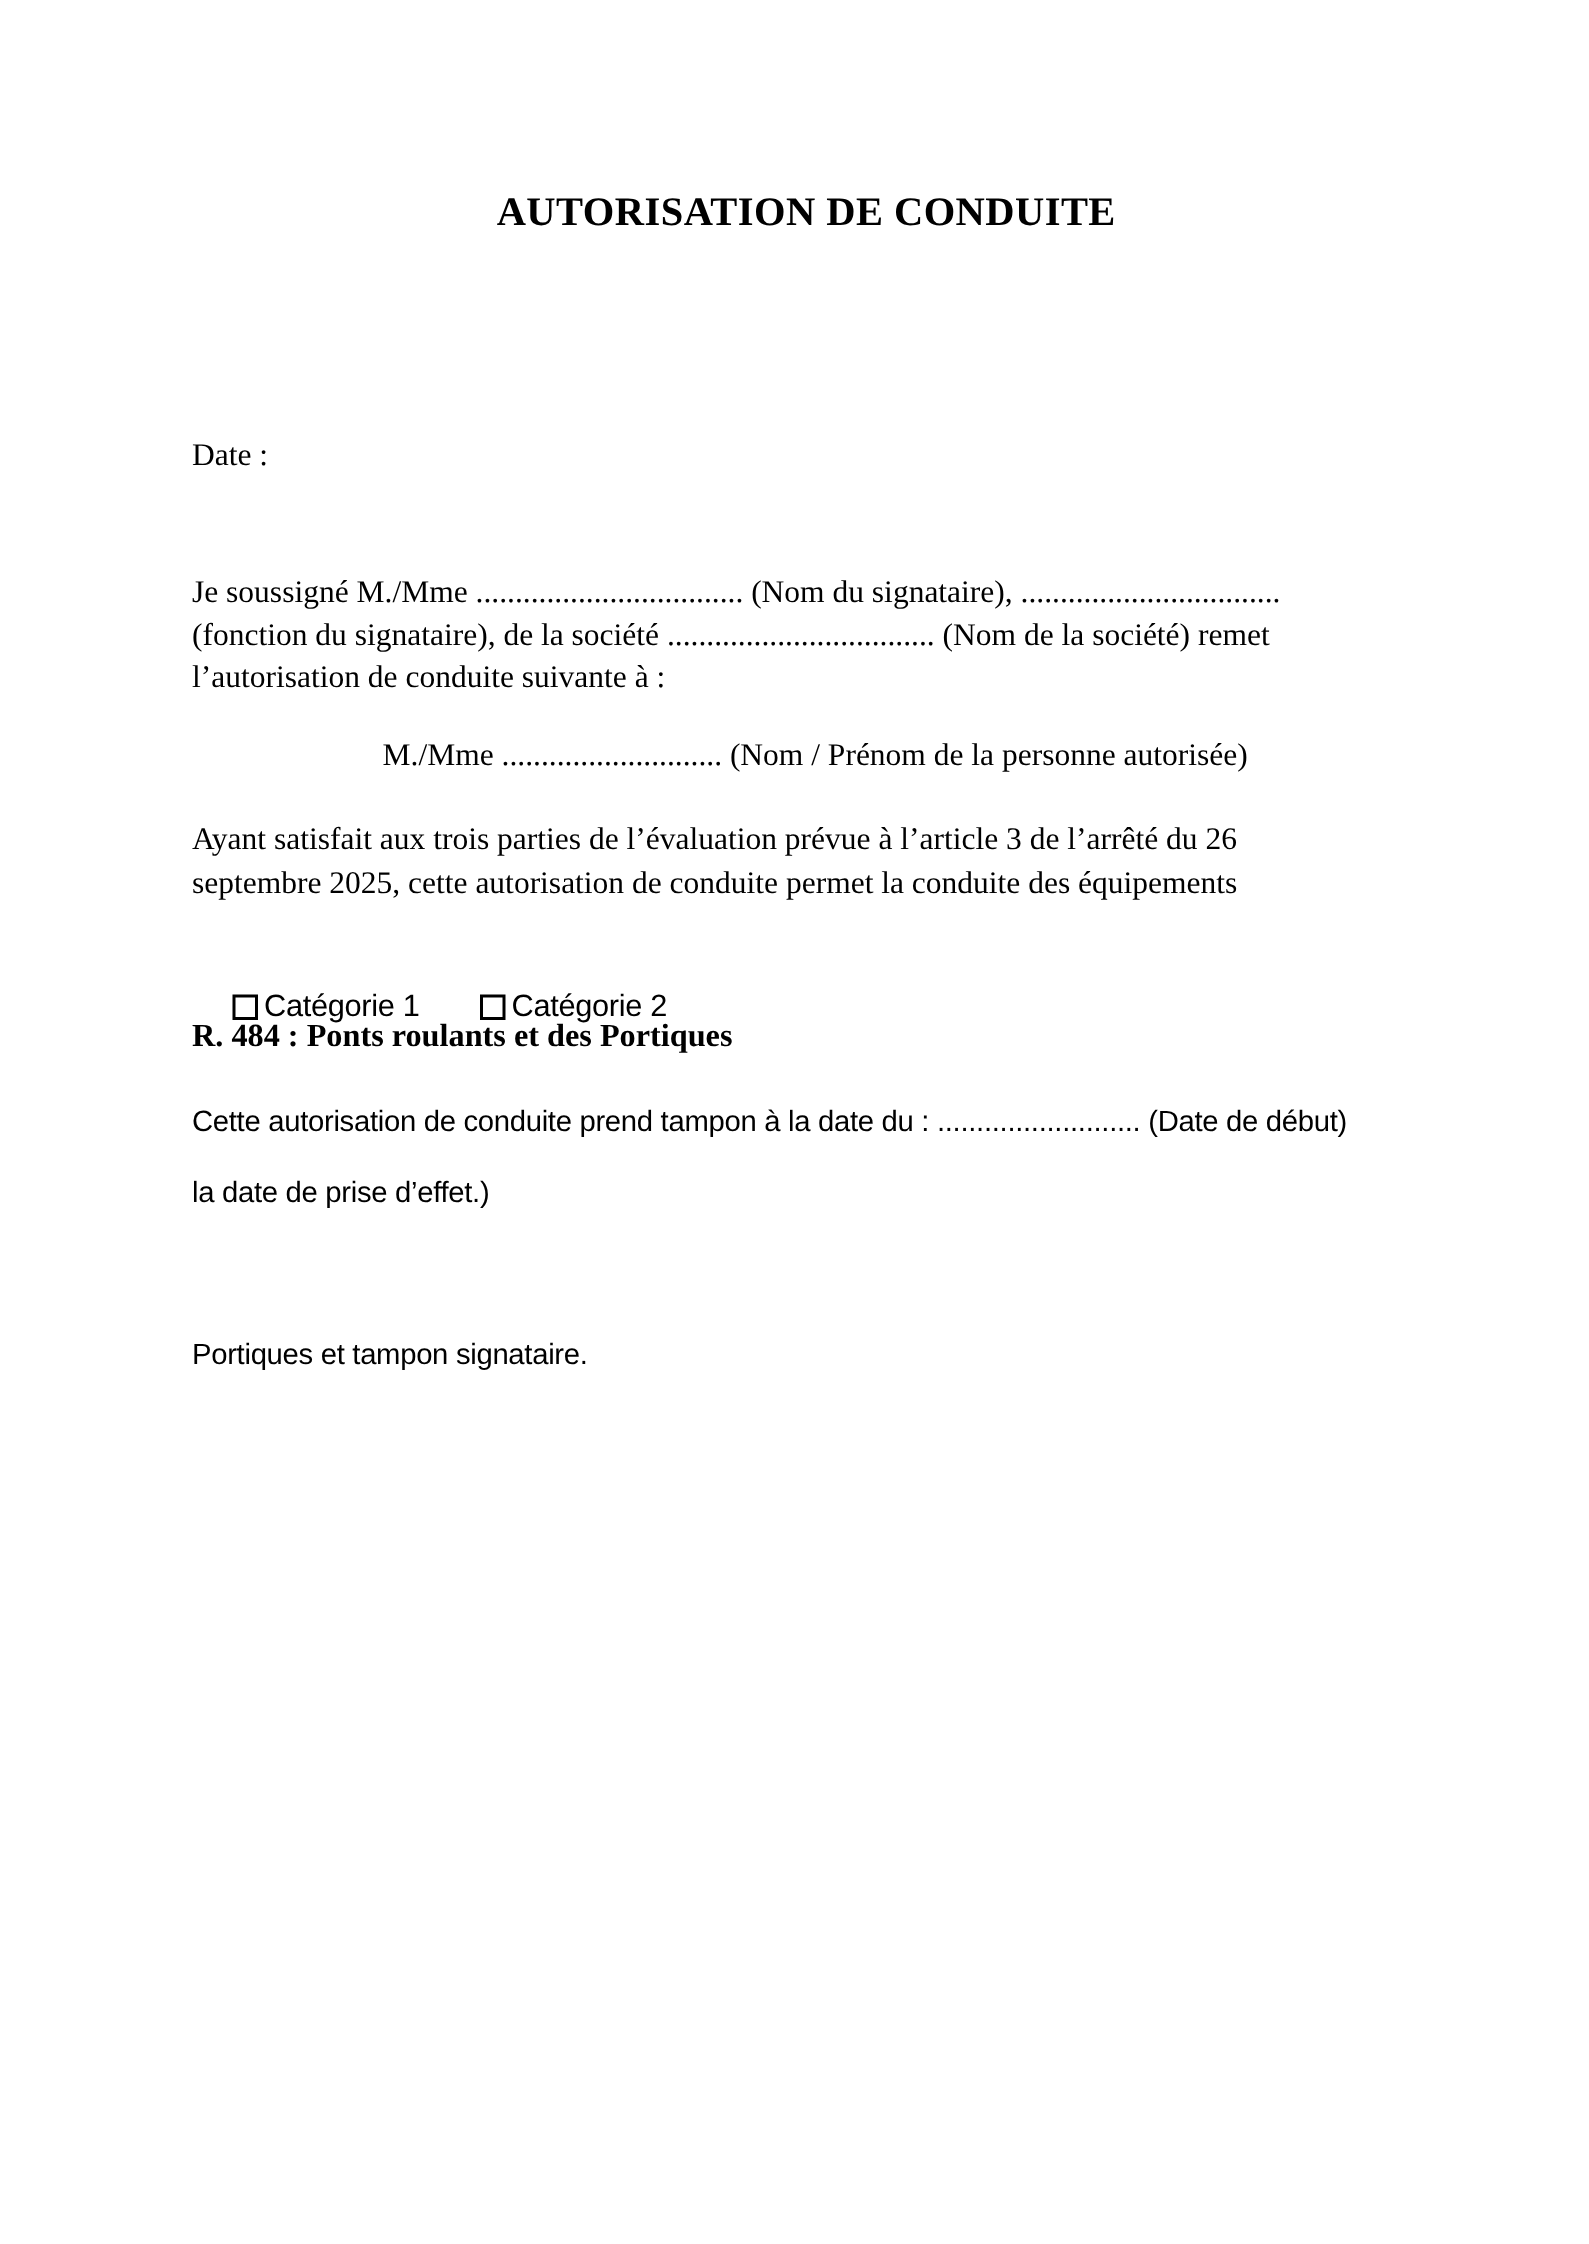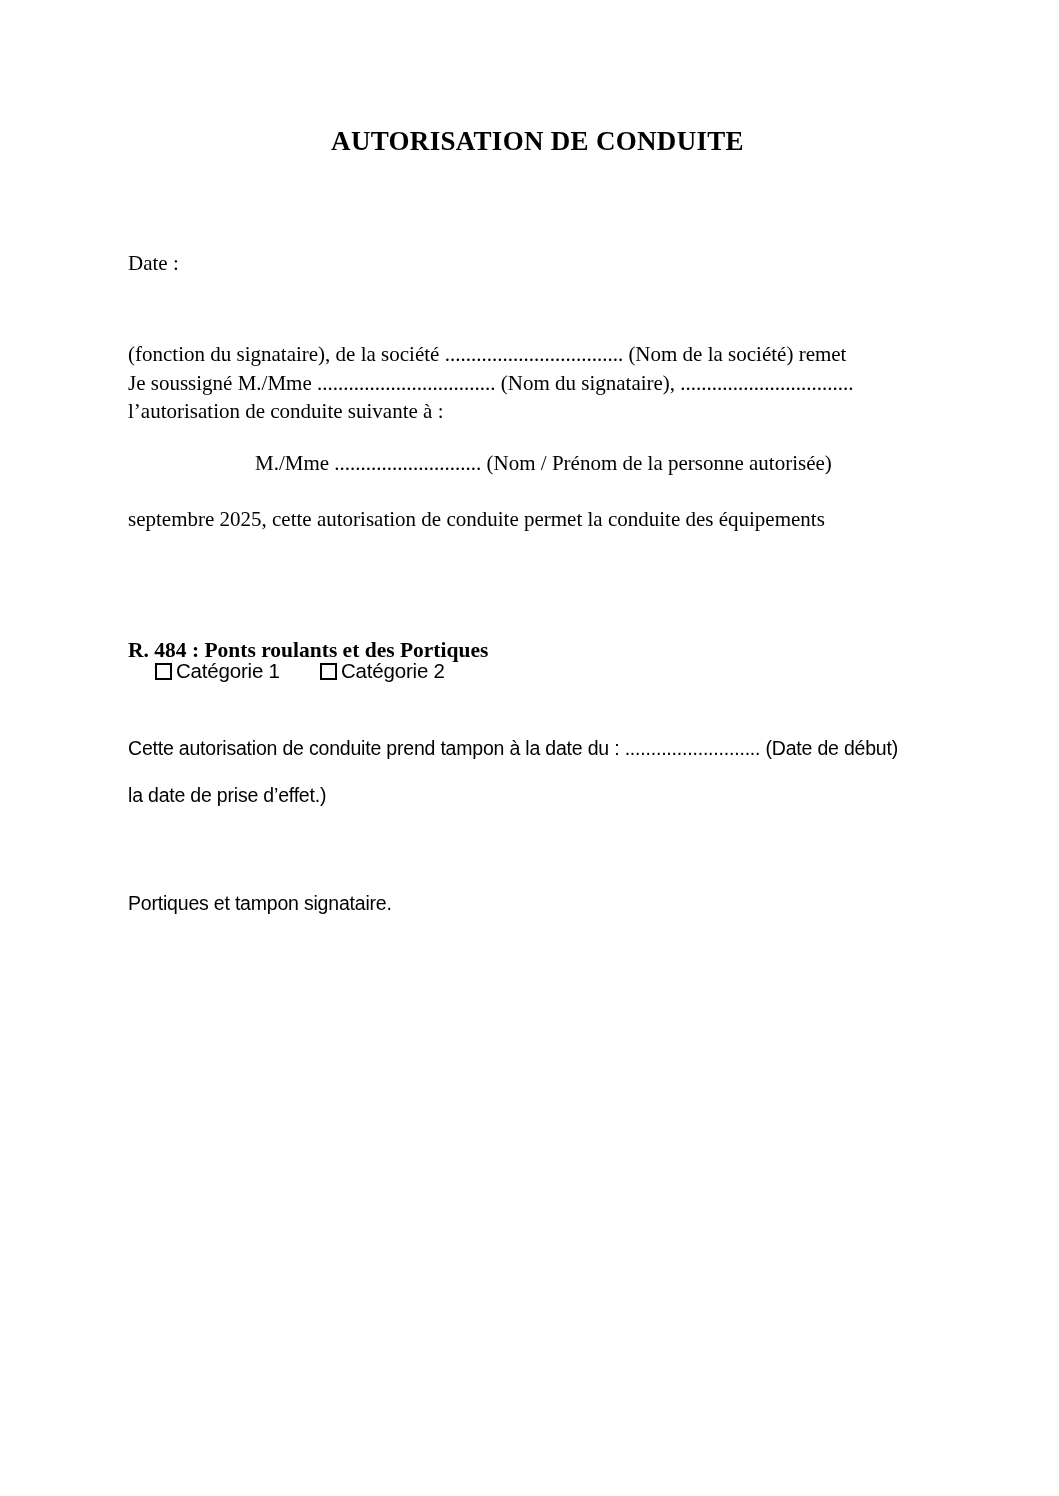--- a/index.html
+++ b/index.html
@@ -15,20 +15,21 @@
     color: #000000;
     overflow: hidden;
     padding-left: 16px;
   }
   .abs { position: absolute; white-space: nowrap; }
 
   .serif {
     font-family: "Liberation Serif", "DejaVu Serif", serif;
     font-size: 21px;
     color: #000000;
+    margin-top: 40px;
   }
   .sans {
     font-family: "Liberation Sans", "DejaVu Sans", sans-serif;
     font-size: 19.5px;
     letter-spacing: -0.2px;
     color: #000000;
   }
 
   .doc-title {
     top: 126px;
@@ -74,28 +75,29 @@
 </head>
 <body>
 
 <div class="page">
 
   <div class="abs doc-title">AUTORISATION DE CONDUITE</div>
 
   <div class="abs serif date-label">Date :</div>
 
   <div class="abs serif intro-para">
+    <div>Je soussigné M./Mme .................................. (Nom du signataire), .................................</div>
     <div>(fonction du signataire), de la société .................................. (Nom de la société) remet</div>
-    <div>Je soussigné M./Mme .................................. (Nom du signataire), .................................</div>
     <div>l’autorisation de conduite suivante à :</div>
   </div>
 
   <div class="abs serif person-line">M./Mme ............................ (Nom / Prénom de la personne autorisée)</div>
 
   <div class="abs serif eval-para">
+    <div>Ayant satisfait aux trois parties de l’évaluation prévue à l’article 3 de l’arrêté du 26</div>
     <div>septembre 2025, cette autorisation de conduite permet la conduite des équipements</div>
   </div>
 
   <div class="abs serif equip-heading">R. 484 : Ponts roulants et des Portiques</div>
 
   <div class="abs sans cat-row">
     <div class="cat-item cat-item-1">
       <span class="checkbox"></span>
       <span>Catégorie 1</span>
     </div>

